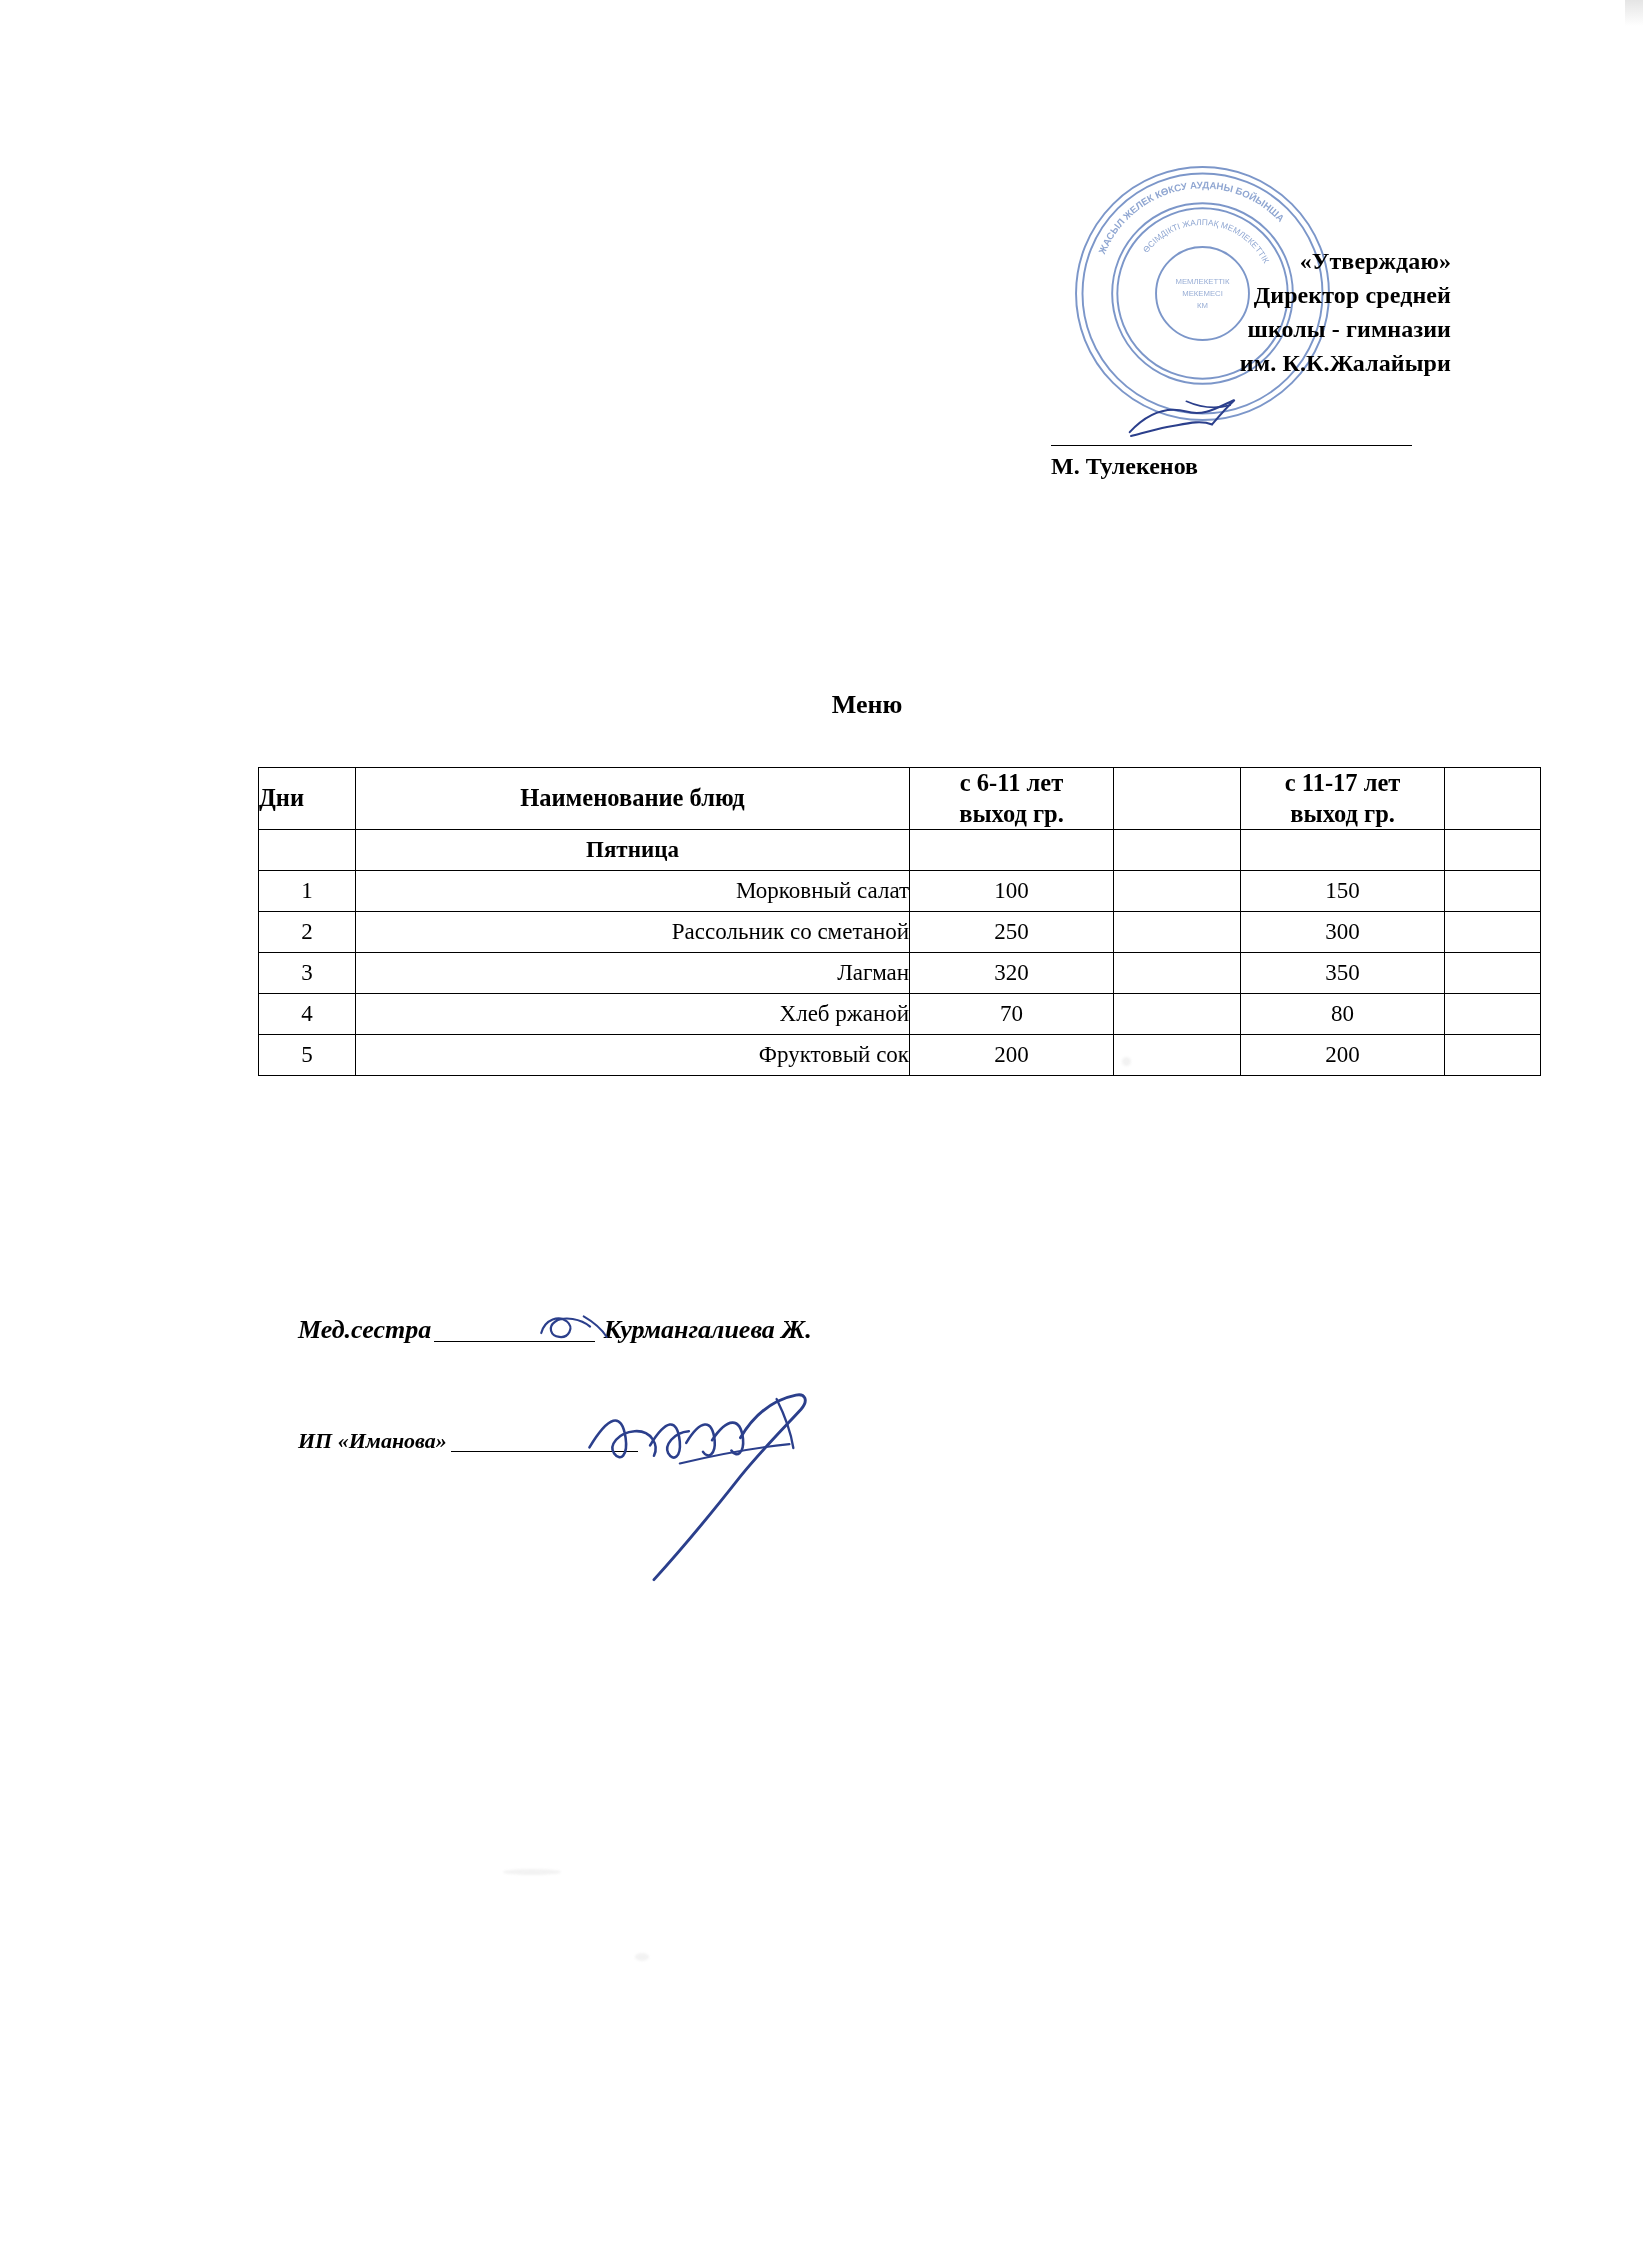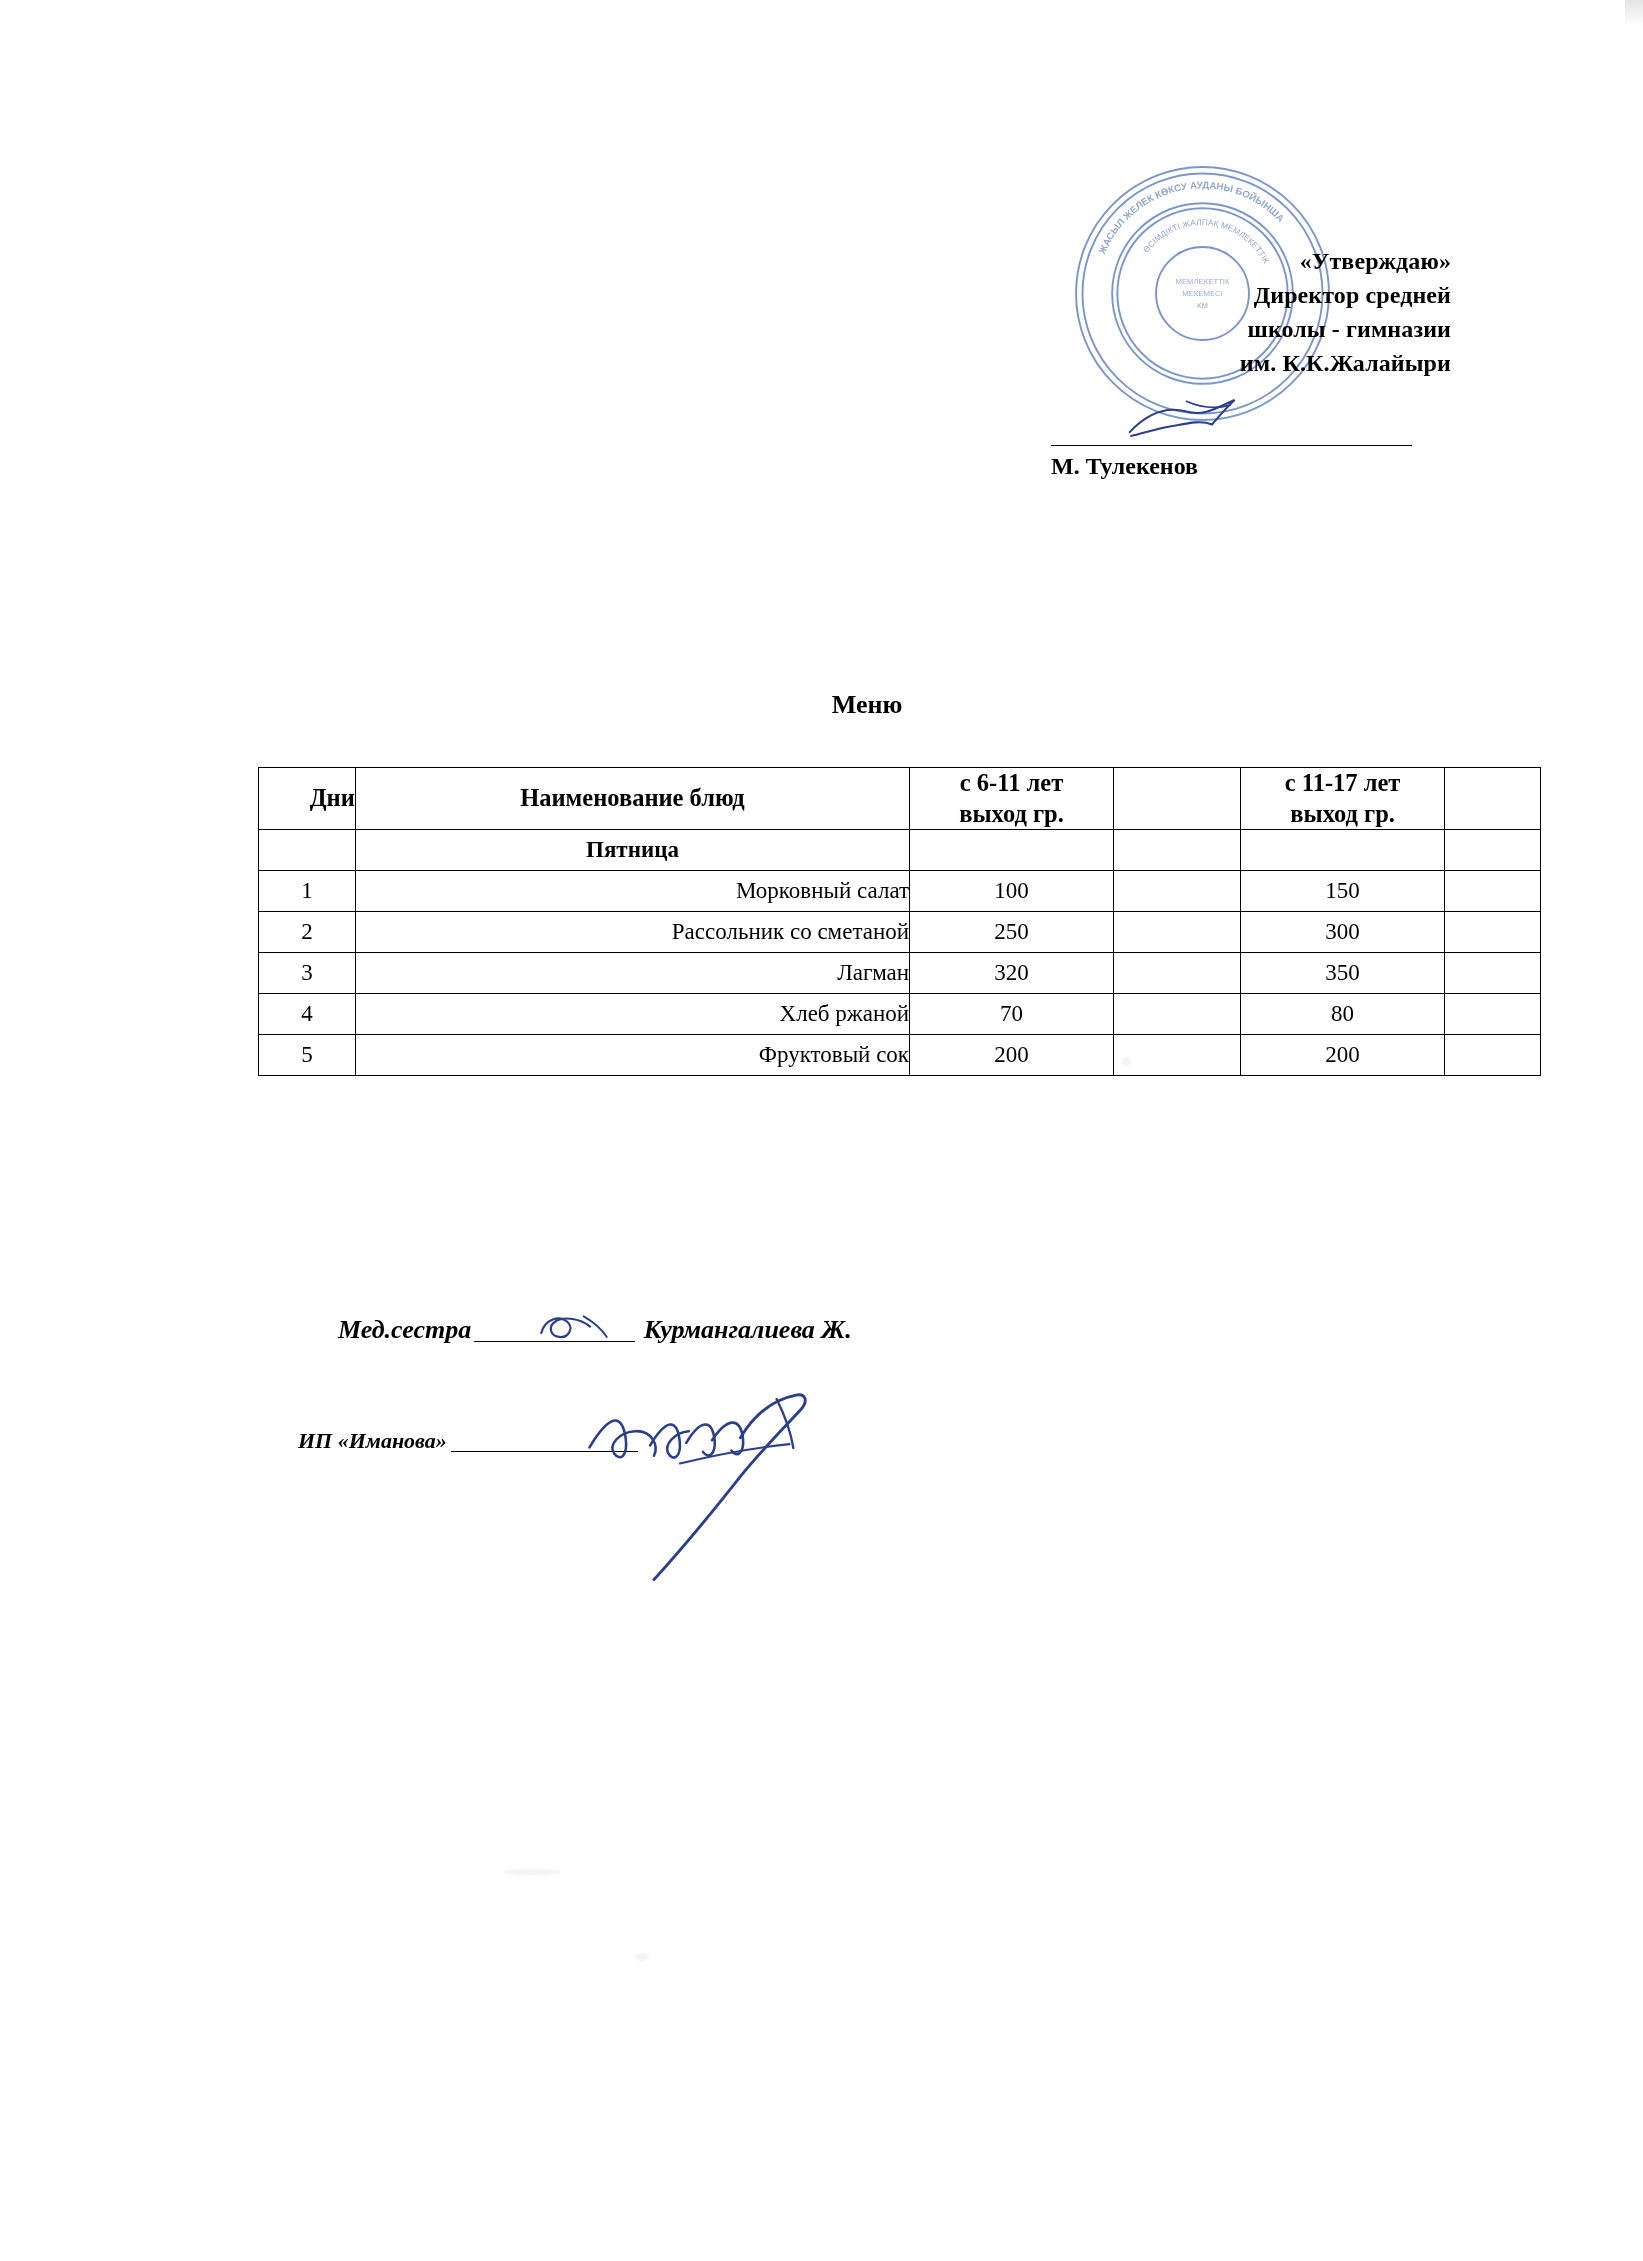--- a/index.html
+++ b/index.html
@@ -95,21 +95,21 @@
     top: 767px;
     width: 1283px;
     border-collapse: collapse;
     font-size: 23px;
   }
   table.menu td, table.menu th {
     border: 1.3px solid #000;
     padding: 0;
     height: 40px;
   }
-  .c-num   { width: 97px;  text-align: right; }
+  .c-num   { width: 97px;  text-align: left; }
   .c-name  { width: 548px;  text-align: right; padding-left: 14px !important; }
   .c-out1  { width: 206px;  text-align: center; }
   .c-gap1  { width: 129px; }
   .c-out2  { width: 206px;  text-align: center; }
   .c-gap2  { width: 97px; }
 
   thead td {
     font-weight: bold;
     text-align: center;
     font-size: 24.5px;
@@ -131,21 +131,21 @@
 
   
   .sig-block {
     position: absolute;
     left: 298px;
     top: 1315px;
     font-size: 26px;
     font-style: italic;
     font-weight: bold;
   }
-  .sig-row { position: relative; white-space: nowrap; margin-left: 40px; }
+  .sig-row { position: relative; white-space: nowrap; }
   .sig-row .line {
     display: inline-block;
     width: 161px;
     border-bottom: 1.9px solid #000;
     margin: 0 9px -3.9px 2.6px;
     height: 0.6px;
   }
   .sig-block2 {
     position: absolute;
     left: 298px;

